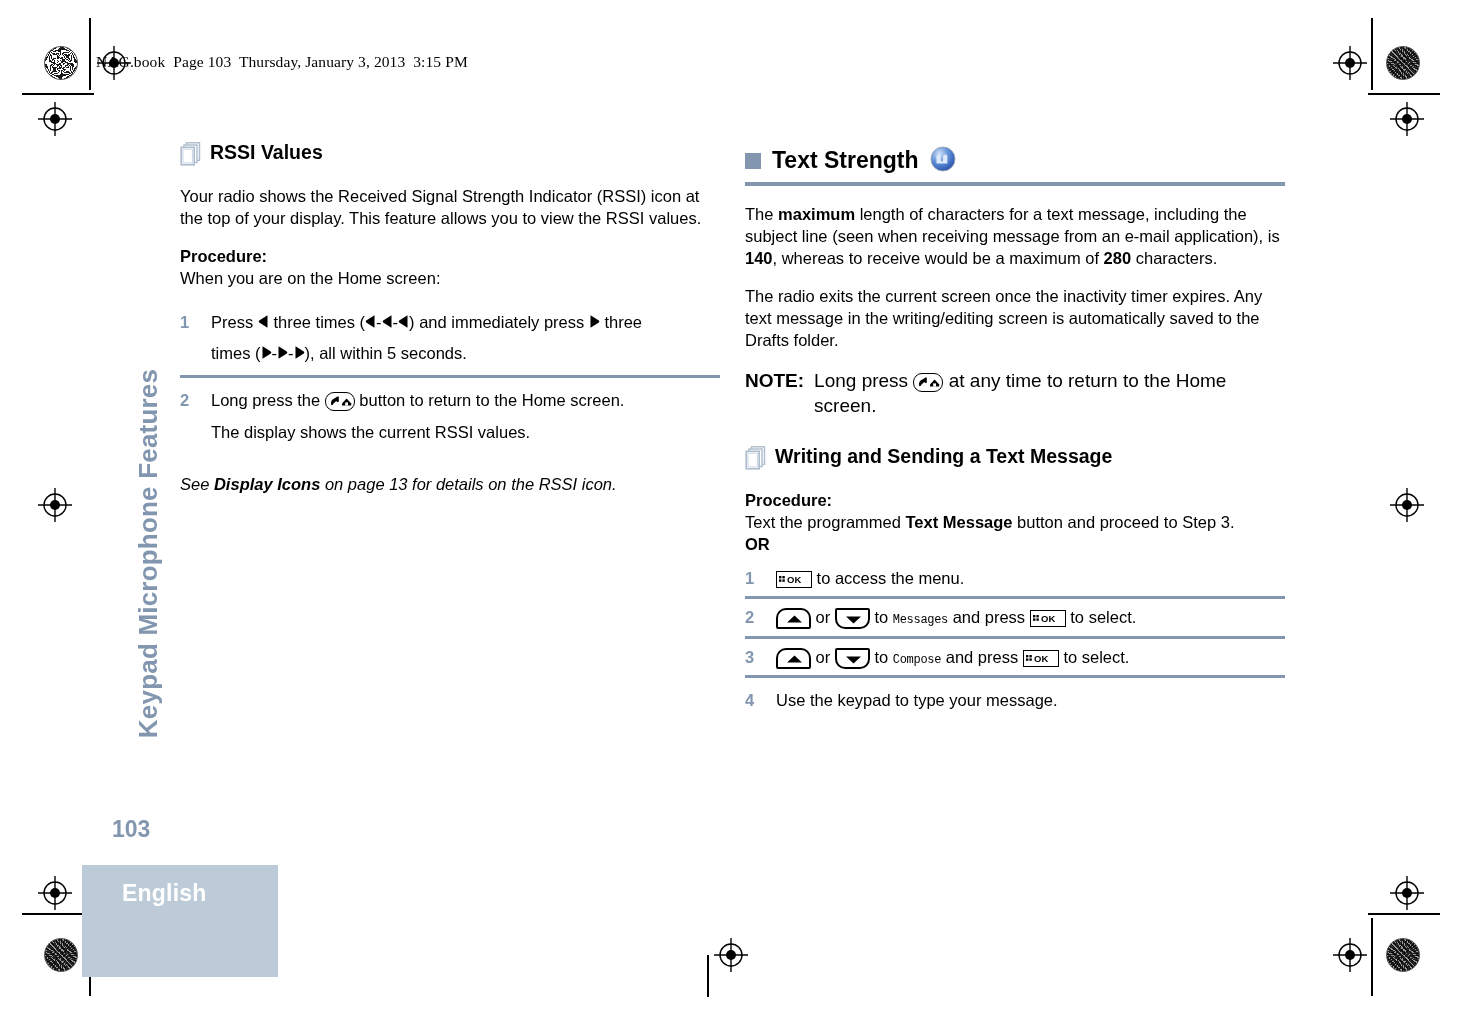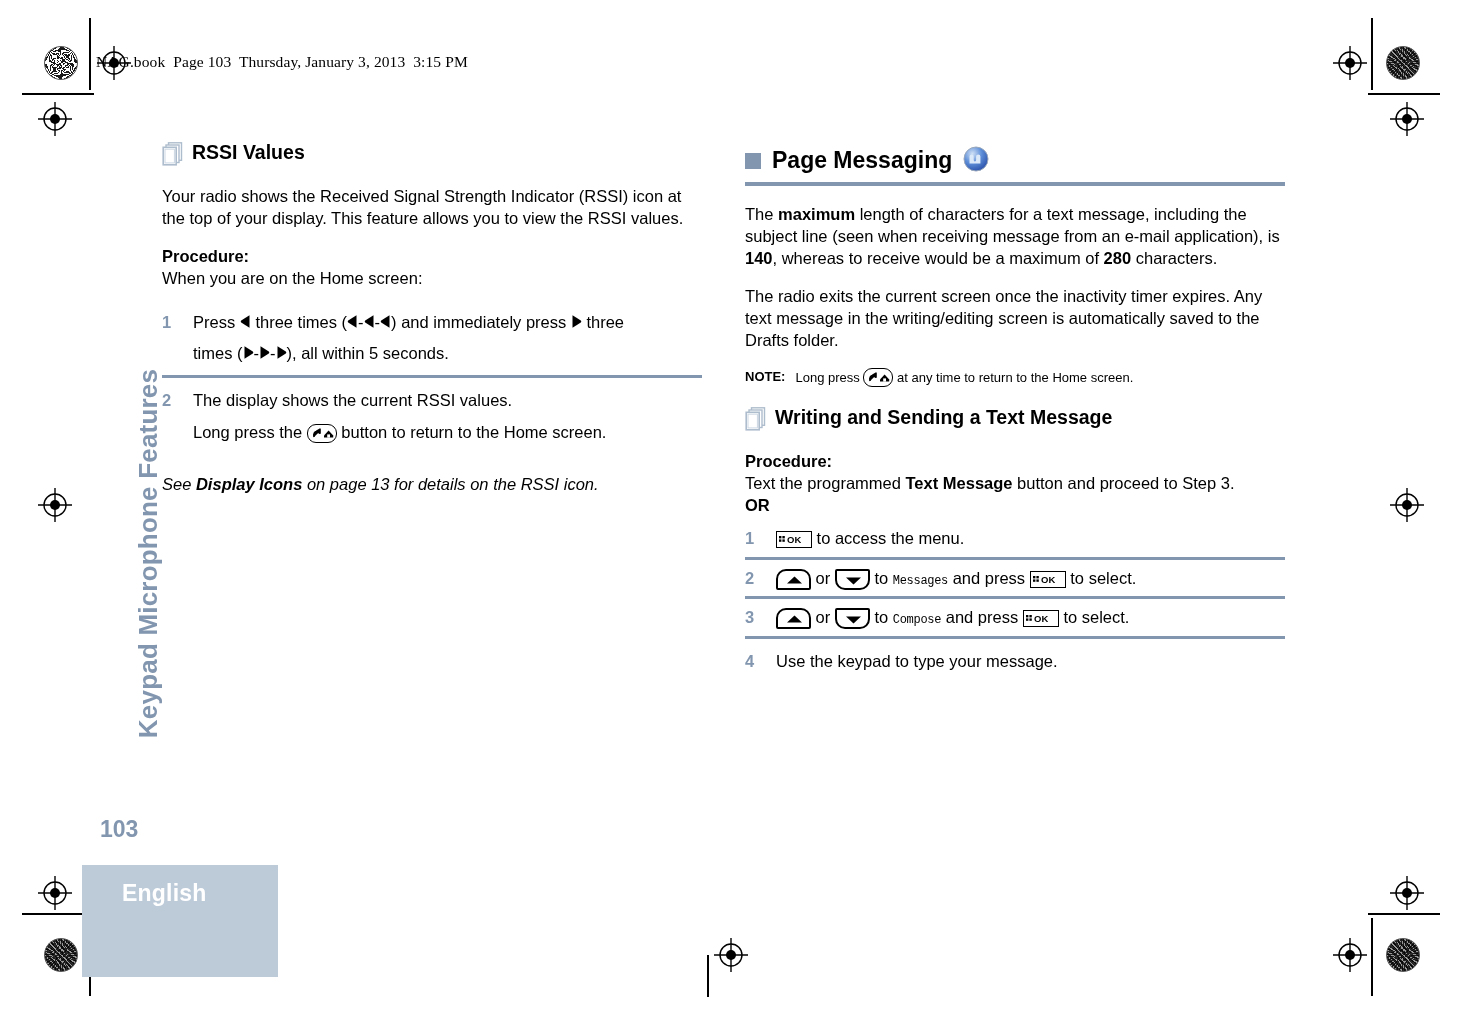--- a/index.html
+++ b/index.html
@@ -58,27 +58,27 @@
     transform: rotate(-90deg);
     transform-origin: center center;
     color:#8296af;
     font-weight:bold;
     font-size:26px;
     letter-spacing:.2px;
     text-align:center;
     white-space:nowrap;
   }
   .folio {
-    position:absolute; left:100px; top:816px;
+    position:absolute; left:112px; top:816px;
     color:#8296af; font-weight:bold; font-size:23px;
   }
 
   
   .col { position:absolute; top:140px; width:540px; }
-  .col-left  { left:162px; }
+  .col-left  { left:180px; }
   .col-right { left:745px; }
 
   
   .h-sub {
     display:flex; align-items:flex-start; gap:9px;
     margin:0 0 16px 0;
   }
   .h-sub .t {
     font-size:19.5px; font-weight:bold; line-height:1.1; padding-top:2px;
   }
@@ -95,21 +95,21 @@
     margin:0 0 16px 0;
     font-size:16.5px; line-height:1.33;
   }
   p.tight { margin-bottom:0; }
   .b { font-weight:bold;margin-top:24px; }
   .i { font-style:italic; }
   .bi { font-weight:bold; font-style:italic; }
   .mono { font-family:"Liberation Mono", monospace; font-size:12px; letter-spacing:-.3px; }
 
   
-  .note { display:flex; gap:10px; margin:0 0 18px 0; font-size:13px; line-height:1.33; }
+  .note { display:flex; gap:10px; margin:0 0 26px 0; font-size:19px; line-height:1.33; }
   .note .lbl { font-weight:bold; flex:0 0 auto; }
   .note .txt { flex:1 1 auto; }
 
   
   ol.steps { list-style:none; margin:0 0 16px 0; padding:0; }
   ol.steps > li {
     display:flex; gap:11px;
     font-size:16.5px; line-height:1.42;
     padding:1px 0 6px 0;
   }
@@ -306,42 +306,42 @@
               </svg></span>-<span class="arrow"><svg width="11" height="15" viewBox="0 0 11 15">
                 <path d="M1.5 1.2 L1.5 13.8 L9.8 8.6 Q10.8 7.5 9.8 6.4 Z" fill="#000"></path>
               </svg></span>-<span class="arrow"><svg width="11" height="15" viewBox="0 0 11 15">
                 <path d="M1.5 1.2 L1.5 13.8 L9.8 8.6 Q10.8 7.5 9.8 6.4 Z" fill="#000"></path>
               </svg></span><span>), all within 5 seconds.</span></span>
       </span>
     </li>
     <li>
       <span class="num">2</span>
       <span class="txt">
-        <span class="ln">The display shows the current RSSI values.</span>
         <span class="ln"><span>Long press the</span>
           <span class="key-home">
             <svg width="26" height="15" viewBox="0 0 26 15">
               <path d="M4 11 Q3 6 7 5.2 L10 5.2 M10 3.2 L10 7.2 L6.6 5.2 Z" fill="#000" stroke="#000" stroke-width="1.6" stroke-linejoin="round"></path>
               <path d="M14 9.4 L18.6 4.4 L23.2 9.4 L23.2 11.6 L14 11.6 Z" fill="#000"></path>
               <rect x="17.2" y="8.4" width="2.8" height="3.2" fill="#fff"></rect>
             </svg>
           </span>
           <span>button to return to the Home screen.</span></span>
+        <span class="ln">The display shows the current RSSI values.</span>
       </span>
     </li>
   </ol>
 
   <p class="body i" style="margin-top:20px;"><span>See </span><span class="bi">Display Icons</span><span> on page 13 for details on the RSSI icon.</span></p>
 </div>
 
 <div class="col col-right" style="top:146px;">
 
   <div class="h-main">
     <span class="sq"></span>
-    <span class="t">Page Messaging</span>
+    <span class="t">Text Strength</span>
     <span class="bubble">
       <svg width="26" height="26" viewBox="0 0 26 26">
         <defs>
           <radialGradient id="bg1" cx="35%" cy="28%" r="85%">
             <stop offset="0%" stop-color="#cfe0f5"></stop>
             <stop offset="45%" stop-color="#5f8fd8"></stop>
             <stop offset="100%" stop-color="#1e43a0"></stop>
           </radialGradient>
         </defs>
         <circle cx="13" cy="13" r="12" fill="url(#bg1)" stroke="#9aa8bb" stroke-width="1"></circle>

